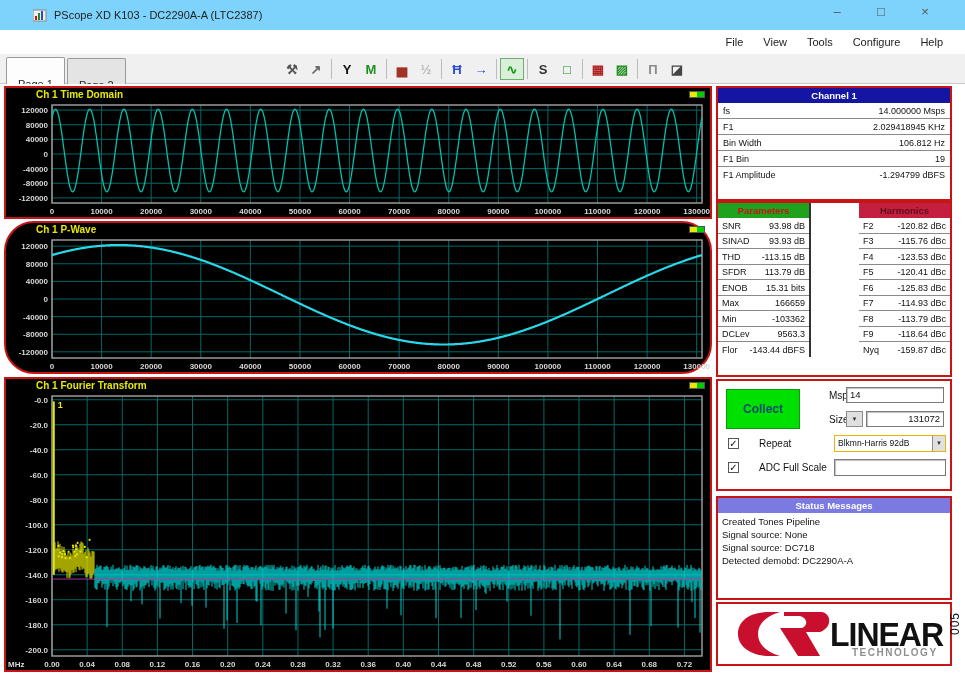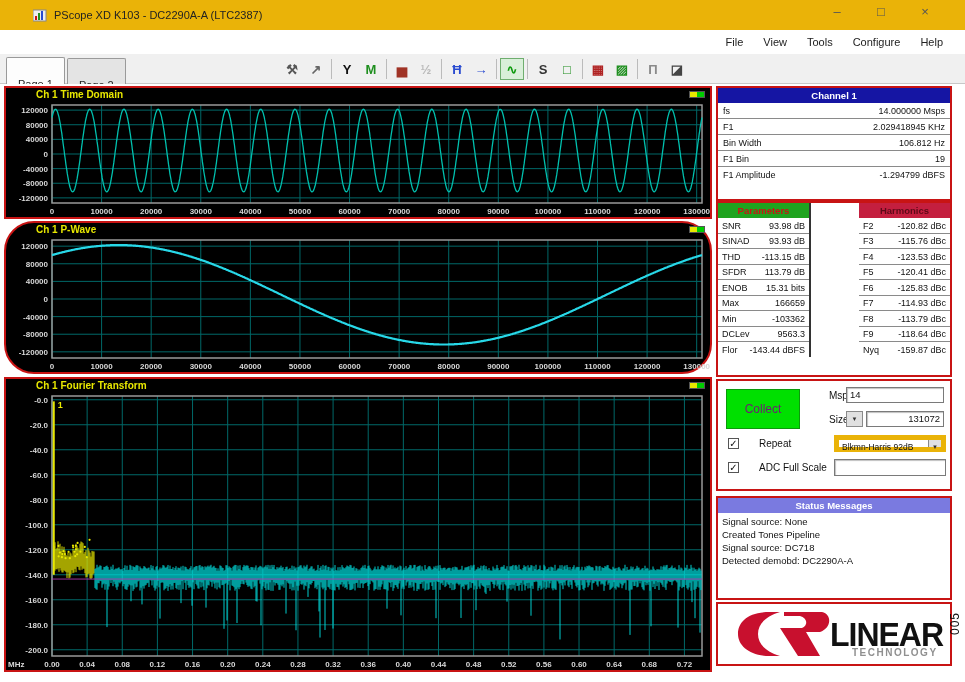--- a/index.html
+++ b/index.html
@@ -1,20 +1,20 @@
 <!DOCTYPE html>
 <html><head>
 <meta charset="utf-8">
 <style>
   * { margin:0; padding:0; box-sizing:border-box; }
   body { background:#fff; font-family:"Liberation Sans", sans-serif; }
   .page { position:relative; width:965px; height:682px; background:#ffffff; overflow:hidden; }
 
   
-  .titlebar { position:absolute; left:0; top:0; width:965px; height:30px; background:#eab308; display:flex; align-items:center; padding-left:33px; }
+  .titlebar { position:absolute; left:0; top:0; width:965px; height:30px; background:#7dd3fc; display:flex; align-items:center; padding-left:33px; }
   .app-icon { width:15px; height:15px; margin-right:6px; display:inline-block; }
   .title-text { font-size:11px; color:#222; }
   .win-controls { position:absolute; right:30px; top:4px; display:flex; gap:24px; color:#555; font-size:13px; }
   .win-btn { width:20px; text-align:center; cursor:default; }
 
   
   .menubar { position:absolute; left:0; top:30px; width:965px; height:24px; background:#ffffff; display:flex; justify-content:flex-end; align-items:center; padding-right:22px; gap:20px; }
   .menu-item { font-size:11px; color:#222; }
 
   
@@ -42,26 +42,26 @@
   .kv-row { display:flex; justify-content:space-between; align-items:flex-end; font-size:9px; color:#111; padding:3px 5px 2px; border-bottom:1px solid #8a8a8a; }
   .kv-row:last-child { border-bottom:none; }
   .ph-wrap { display:flex; }
   .ph-col { flex:1; }
   .ph-col + .ph-col { border-left:2px solid #333;padding-left:48px; }
   .ph-col .rbox-header.hdr-green { background:#1fa31f; color:#c81414; }
   .ph-col .rbox-header.hdr-crimson { background:#c41f3f; color:#5e0a18; }
   .ph-col .kv-row { padding:2.5px 4px 2px; }
 
   
-  .collect-btn { position:absolute; left:8px; top:8px; width:74px; height:40px; background:#00e000; border:1px solid #0a9a0a; color:#701a75; font-weight:normal; font-size:12px; font-family:"Liberation Sans",sans-serif; }
+  .collect-btn { position:absolute; left:8px; top:8px; width:74px; height:40px; background:#00e000; border:1px solid #0a9a0a; color:#0c4a6e; font-weight:bold; font-size:12px; font-family:"Liberation Sans",sans-serif; }
   .small-label { position:absolute; font-size:10px; color:#111;padding-left:15px; }
   .inset { position:absolute; background:#fff; border:1px solid #7a7a7a; box-shadow:inset 1px 1px 1px rgba(0,0,0,0.25); font-size:9.5px; padding:1px 3px; color:#111; }
   .combo-btn { position:absolute; width:17px; height:16px; background:#e0e0e0; border:1px solid #8a8a8a; font-size:6px; color:#333; text-align:center; line-height:14px; }
   .checkbox { position:absolute; width:11px; height:11px; background:#fff; border:1px solid #555; font-size:10px; line-height:10px; text-align:center; color:#111; }
-  .dropdown { position:absolute; background:#fff; border:5px solid #eab308; font-size:8.5px; color:#111; padding:2px 29px 2px 3px; white-space:nowrap; }
+  .dropdown { position:absolute; background:#fff; border:1px solid #eab308; font-size:8.5px; color:#111; padding:2px 29px 2px 3px; white-space:nowrap; }
   .dropdown .dd-arrow { position:absolute; right:0; top:0; width:13px; height:100%; background:#e0e0e0; border-left:1px solid #8a8a8a; font-size:6px; text-align:center; line-height:15px; color:#333; }
 
   .status-line { font-size:9.5px; color:#111; padding:1px 4px; }
 
   .figure-number { position:absolute; left:948px; top:612px; font-size:12px; color:#111; writing-mode:vertical-rl; transform:rotate(180deg); letter-spacing:1px; }
 </style>
 </head>
 <body>
 
 <div class="page">
@@ -1095,22 +1095,22 @@
         <span class="dd-arrow">▼</span>
       </span>
       <span class="checkbox" style="left:10px; top:81px;" id="adc-check">✓</span>
       <span class="small-label" style="left:26px; top:81px;">ADC Full Scale</span>
       <span class="inset" style="left:116px; top:78px; width:112px; height:17px;"></span>
     </div>
 
     <div class="rbox" style="top:412px; height:104px;">
       <div class="rbox-header hdr-purple">Status Messages</div>
       <div id="status-lines" style="padding-top:2px;">
+          <div class="status-line">Created Tones Pipeline</div>
           <div class="status-line">Signal source: None</div>
-          <div class="status-line">Created Tones Pipeline</div>
           <div class="status-line">Signal source: DC718</div>
           <div class="status-line">Detected demobd: DC2290A-A</div>
         </div>
     </div>
 
     <div class="rbox" style="top:518px; height:64px;">
       <svg width="232" height="60" viewBox="0 0 232 60">
         <path d="M52,8 C30,8 20,18 20,30 C20,42 32,52 52,52 L62,52 C48,48 40,40 40,30 C40,20 48,12 62,8 Z" fill="#c8102e"></path>
         <path d="M66,8 L104,8 C114,10 114,24 102,28 L88,28 L102,52 L80,52 L62,24 L84,24 C90,22 90,14 82,12 L66,12 Z" fill="#c8102e"></path>
         <text x="112" y="40" font-family="Liberation Sans, sans-serif" font-size="32" font-weight="bold" fill="#111" letter-spacing="-1" transform="scale(1,1.05)">LINEAR</text>

